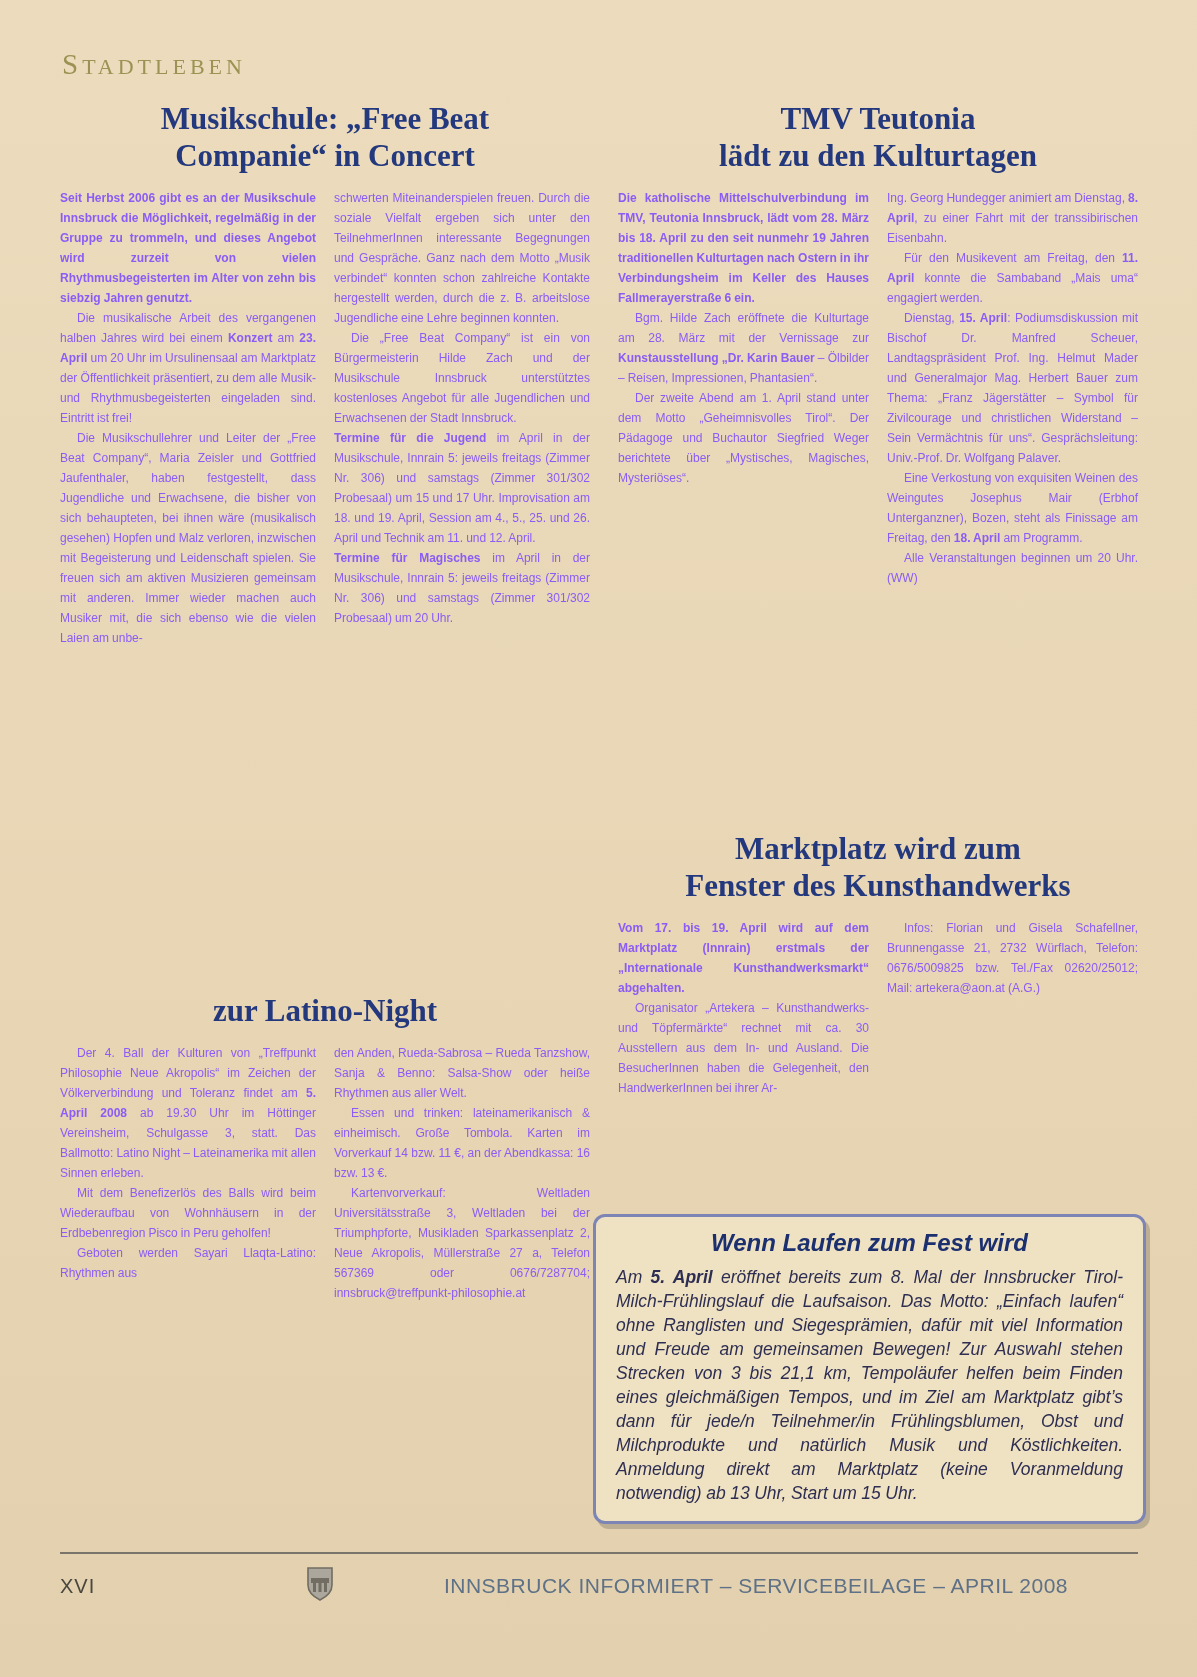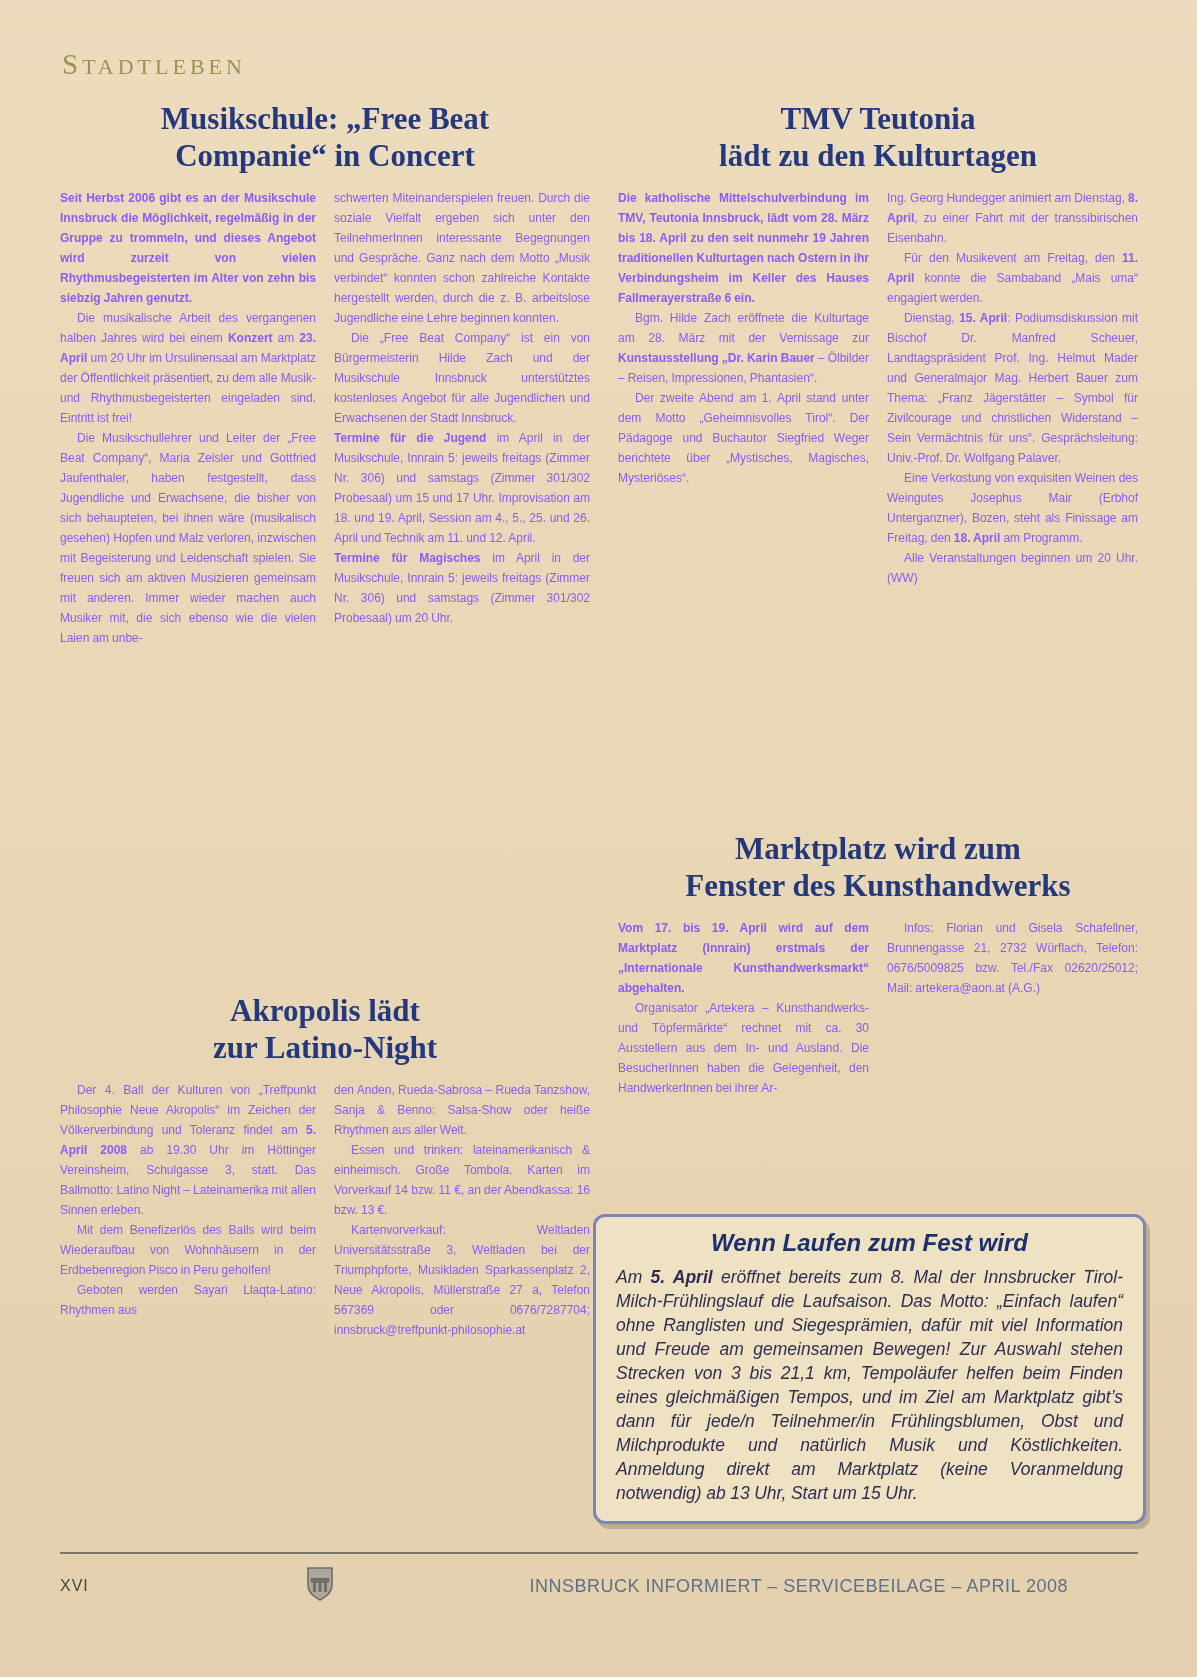--- a/index.html
+++ b/index.html
@@ -52,25 +52,25 @@
     color:#2e2e52; text-indent:0; font-weight:500;
   }
   .footer-rule {
     position:absolute; left:60px; top:1552px; width:1078px; height:2px;
     background:#7a756b;
   }
   .footer {
     position:absolute; left:60px; top:1566px; width:1078px; height:40px;
     display:flex; align-items:center;
   }
-  .page-number { font-size:16px; color:#4a473f; letter-spacing:1px; }
+  .page-number { font-size:20px; color:#4a473f; letter-spacing:1px; }
   .crest { position:absolute; left:245px; top:0px; }
   .footer-text {
     margin-left:auto; margin-right:70px;
-    font-size:18px; color:#5e7186; letter-spacing:0.5px;
+    font-size:21px; color:#5e7186; letter-spacing:0.5px;
   }
 </style>
 </head>
 <body>
 
 <div class="section-label">STADTLEBEN</div>
 
 <article class="art art-musikschule">
   <h2 class="headline">
     <span class="tline">Musikschule: „Free Beat</span>
@@ -123,21 +123,20 @@
         <p class="para">Organisator „Artekera – Kunsthandwerks- und Töpfermärkte“ rechnet mit ca. 30 Ausstellern aus dem In- und Ausland. Die BesucherInnen haben die Gelegenheit, den HandwerkerInnen bei ihrer Ar-</p>
       </div>
     <div class="col">
         <p class="para">Infos: Florian und Gisela Schafellner, Brunnengasse 21, 2732 Würflach, Telefon: 0676/5009825 bzw. Tel./Fax 02620/25012; Mail: artekera@aon.at (A.G.)</p>
       </div>
   </div>
 </article>
 
 <article class="art art-akropolis">
   <h2 class="headline">
-    <span class="tline">Akropolis lädt</span>
     <span class="tline">zur Latino-Night</span>
   </h2>
   <div class="cols">
     <div class="col">
         <p class="para">Der 4. Ball der Kulturen von „Treffpunkt Philosophie Neue Akropolis“ im Zeichen der Völkerverbindung und Toleranz findet am <b>5. April 2008</b> ab 19.30 Uhr im Höttinger Vereinsheim, Schulgasse 3, statt. Das Ballmotto: Latino Night – Lateinamerika mit allen Sinnen erleben.</p>
         <p class="para">Mit dem Benefizerlös des Balls wird beim Wiederaufbau von Wohnhäusern in der Erdbebenregion Pisco in Peru geholfen!</p>
         <p class="para">Geboten werden Sayari Llaqta-Latino: Rhythmen aus</p>
       </div>
     <div class="col">
         <p class="para cont">den Anden, Rueda-Sabrosa – Rueda Tanzshow, Sanja &amp; Benno: Salsa-Show oder heiße Rhythmen aus aller Welt.</p>

